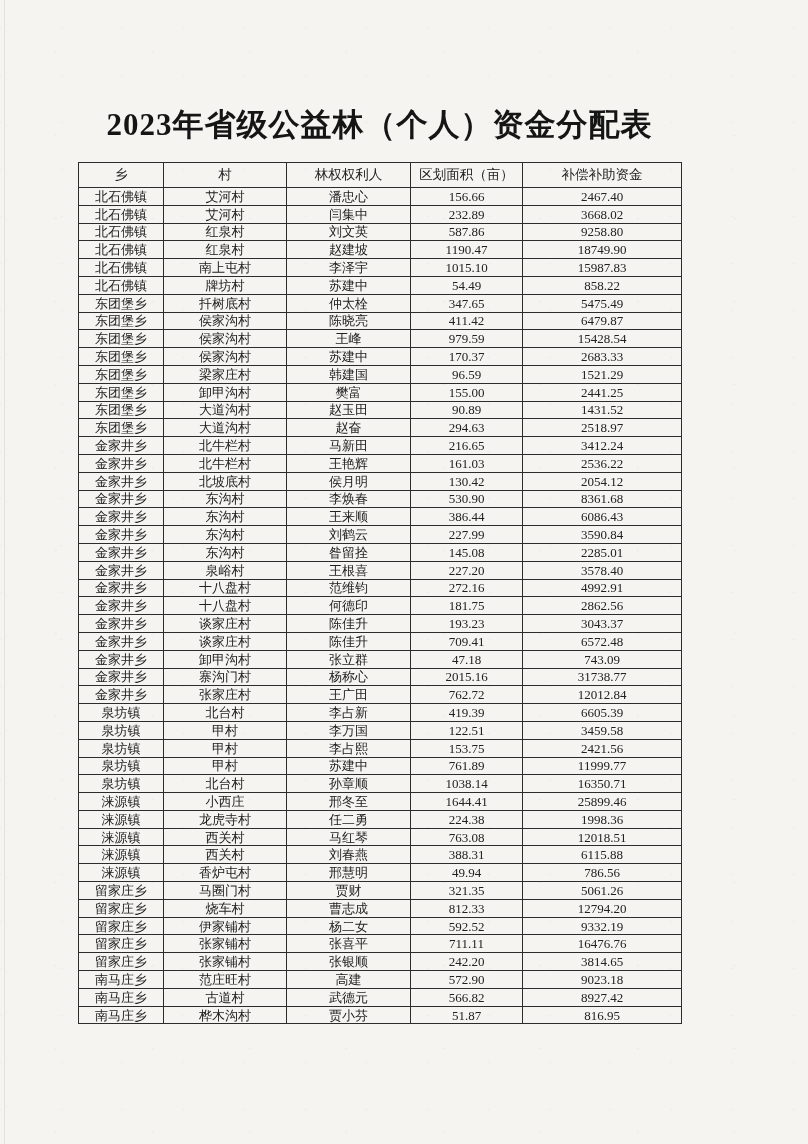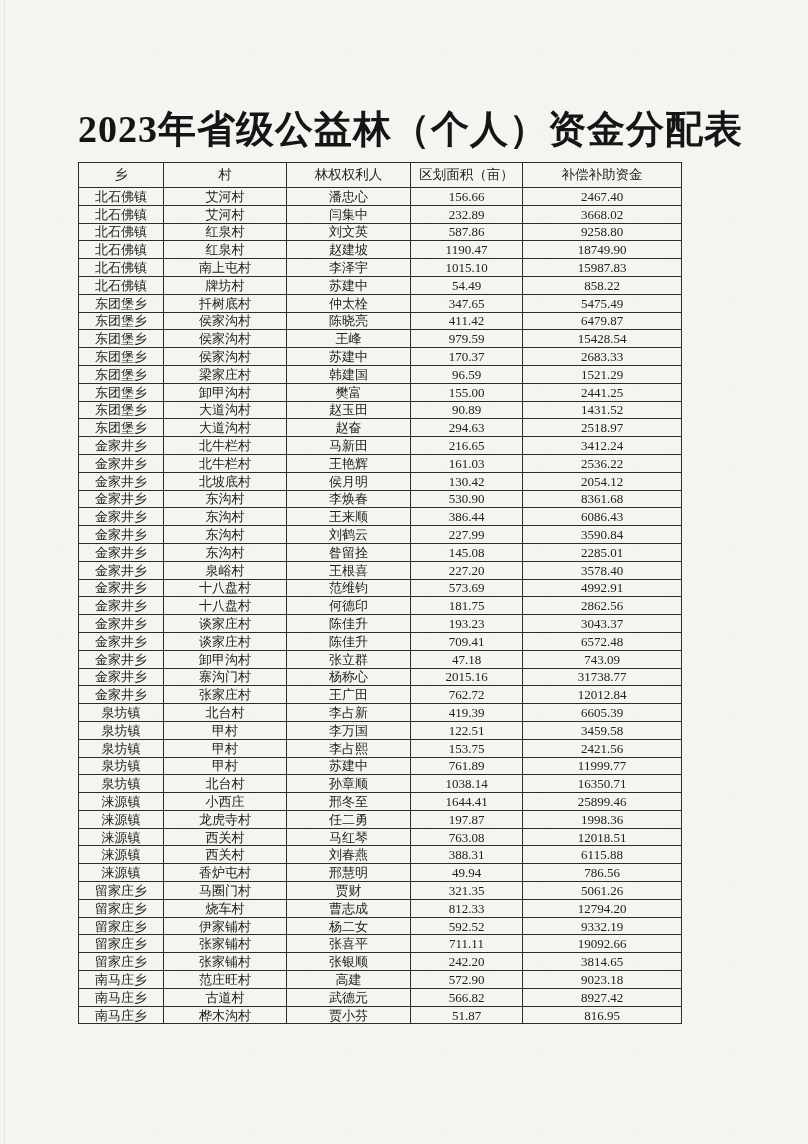--- a/index.html
+++ b/index.html
@@ -29,21 +29,21 @@
     height: 100%;
     background: rgba(0,0,0,0.07);
   }
   .page-title {
     position: absolute;
     top: 104px;
     left: 78px;
     width: 603px;
     margin: 0;
     text-align: center;
-    font-size: 38px;
+    font-size: 31px;
     font-weight: 600;
     letter-spacing: 1px;
     white-space: nowrap;
     color: #151515;
   }
   table.alloc-table {
     position: absolute;
     top: 162px;
     left: 78px;
     width: 603px;
@@ -251,21 +251,21 @@
         <td>金家井乡</td>
         <td>泉峪村</td>
         <td>王根喜</td>
         <td>227.20</td>
         <td>3578.40</td>
       </tr>
       <tr>
         <td>金家井乡</td>
         <td>十八盘村</td>
         <td>范维钧</td>
-        <td>573.69</td>
+        <td>272.16</td>
         <td>4992.91</td>
       </tr>
       <tr>
         <td>金家井乡</td>
         <td>十八盘村</td>
         <td>何德印</td>
         <td>181.75</td>
         <td>2862.56</td>
       </tr>
       <tr>
@@ -342,21 +342,21 @@
         <td>涞源镇</td>
         <td>小西庄</td>
         <td>邢冬至</td>
         <td>1644.41</td>
         <td>25899.46</td>
       </tr>
       <tr>
         <td>涞源镇</td>
         <td>龙虎寺村</td>
         <td>任二勇</td>
-        <td>197.87</td>
+        <td>224.38</td>
         <td>1998.36</td>
       </tr>
       <tr>
         <td>涞源镇</td>
         <td>西关村</td>
         <td>马红琴</td>
         <td>763.08</td>
         <td>12018.51</td>
       </tr>
       <tr>
@@ -392,21 +392,21 @@
         <td>伊家铺村</td>
         <td>杨二女</td>
         <td>592.52</td>
         <td>9332.19</td>
       </tr>
       <tr>
         <td>留家庄乡</td>
         <td>张家铺村</td>
         <td>张喜平</td>
         <td>711.11</td>
-        <td>19092.66</td>
+        <td>16476.76</td>
       </tr>
       <tr>
         <td>留家庄乡</td>
         <td>张家铺村</td>
         <td>张银顺</td>
         <td>242.20</td>
         <td>3814.65</td>
       </tr>
       <tr>
         <td>南马庄乡</td>

